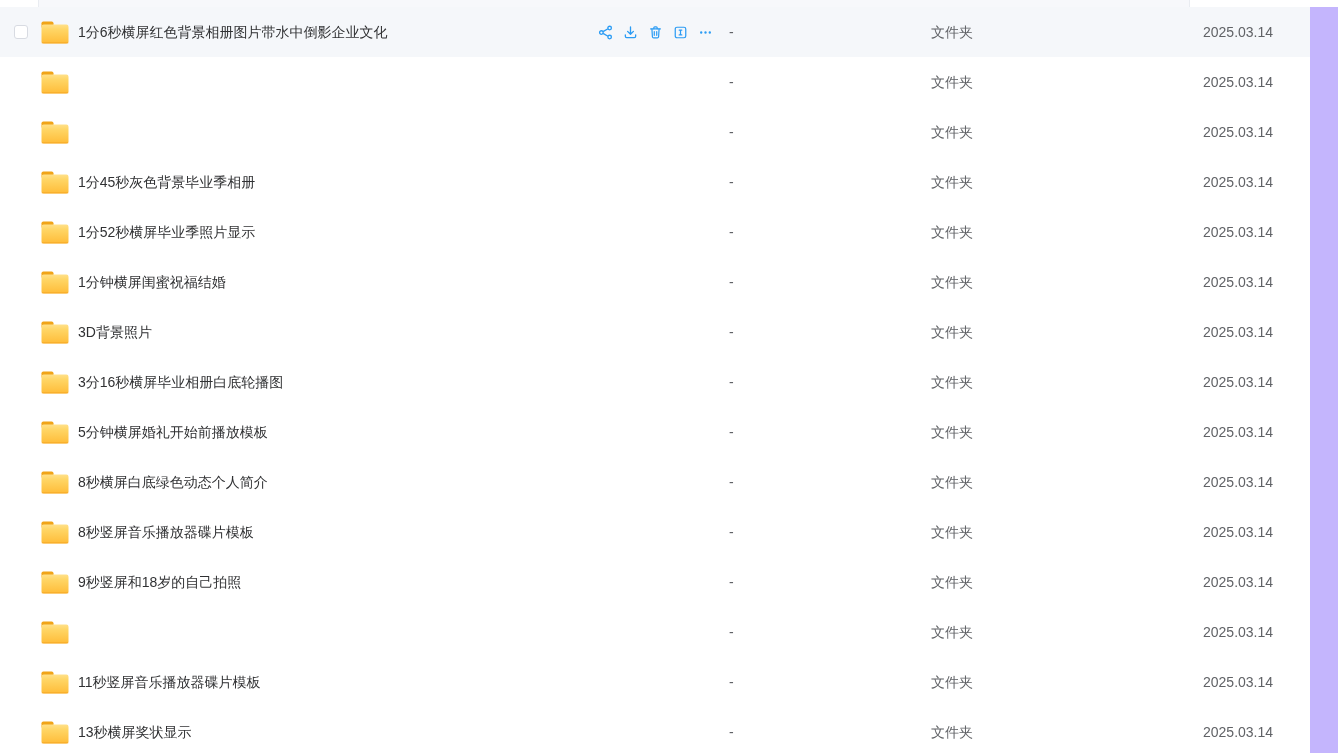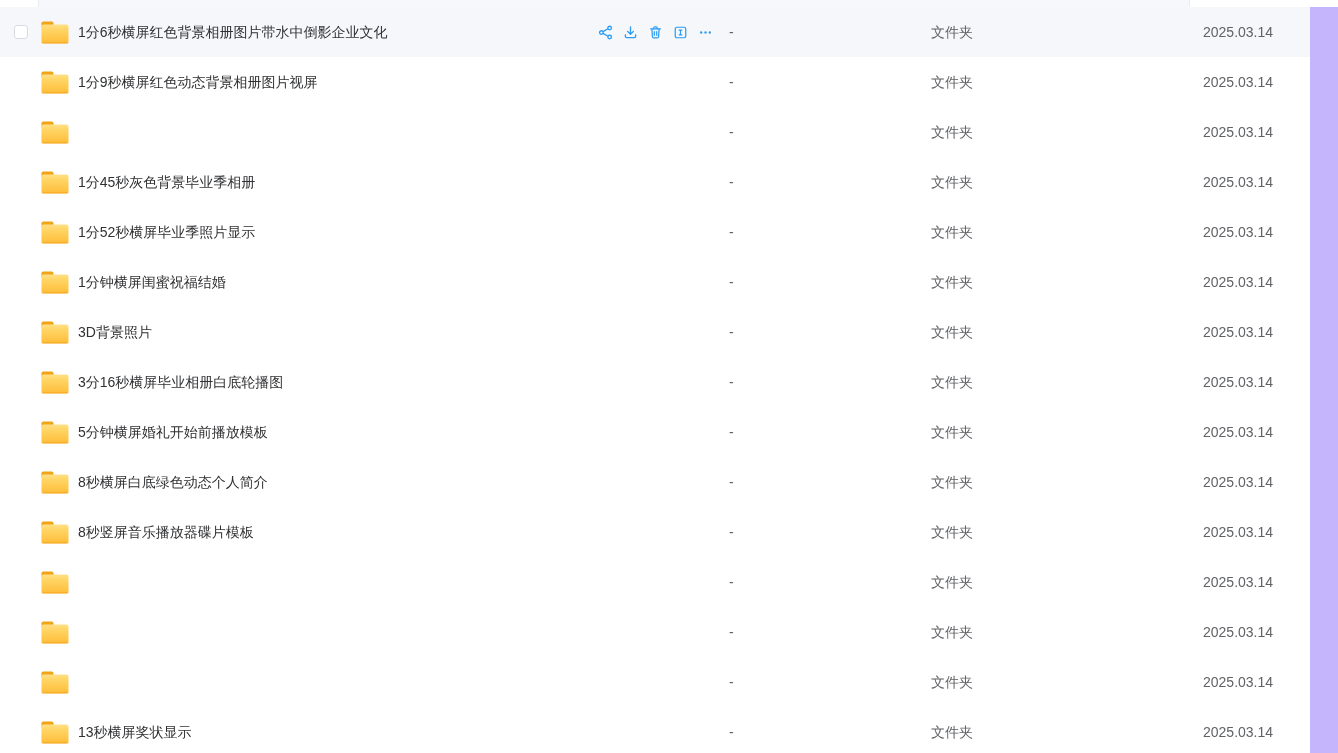--- a/index.html
+++ b/index.html
@@ -100,21 +100,20 @@
       </div>
       <span class="size">-</span>
       <span class="type">文件夹</span>
       <span class="date">2025.03.14 21:33</span>
     </div>
 
     <div class="row">
       <svg class="ficon">
           <use href="#folder"></use>
         </svg>
-      <span class="name">1分9秒横屏红色动态背景相册图片视屏</span>
       <span class="size">-</span>
       <span class="type">文件夹</span>
       <span class="date">2025.03.14 21:33</span>
     </div>
 
     <div class="row">
       <svg class="ficon">
           <use href="#folder"></use>
         </svg>
       <span class="size">-</span>
@@ -199,38 +198,40 @@
       <span class="name">8秒竖屏音乐播放器碟片模板</span>
       <span class="size">-</span>
       <span class="type">文件夹</span>
       <span class="date">2025.03.14 21:33</span>
     </div>
 
     <div class="row">
       <svg class="ficon">
           <use href="#folder"></use>
         </svg>
-      <span class="size">-</span>
-      <span class="type">文件夹</span>
-      <span class="date">2025.03.14 21:33</span>
-    </div>
-
-    <div class="row">
-      <svg class="ficon">
-          <use href="#folder"></use>
-        </svg>
-      <span class="size">-</span>
-      <span class="type">文件夹</span>
-      <span class="date">2025.03.14 21:33</span>
-    </div>
-
-    <div class="row">
-      <svg class="ficon">
-          <use href="#folder"></use>
-        </svg>
+      <span class="name">9秒竖屏和18岁的自己拍照</span>
+      <span class="size">-</span>
+      <span class="type">文件夹</span>
+      <span class="date">2025.03.14 21:33</span>
+    </div>
+
+    <div class="row">
+      <svg class="ficon">
+          <use href="#folder"></use>
+        </svg>
+      <span class="size">-</span>
+      <span class="type">文件夹</span>
+      <span class="date">2025.03.14 21:33</span>
+    </div>
+
+    <div class="row">
+      <svg class="ficon">
+          <use href="#folder"></use>
+        </svg>
+      <span class="name">11秒竖屏音乐播放器碟片模板</span>
       <span class="size">-</span>
       <span class="type">文件夹</span>
       <span class="date">2025.03.14 21:33</span>
     </div>
 
     <div class="row">
       <svg class="ficon">
           <use href="#folder"></use>
         </svg>
       <span class="name">13秒横屏奖状显示</span>

